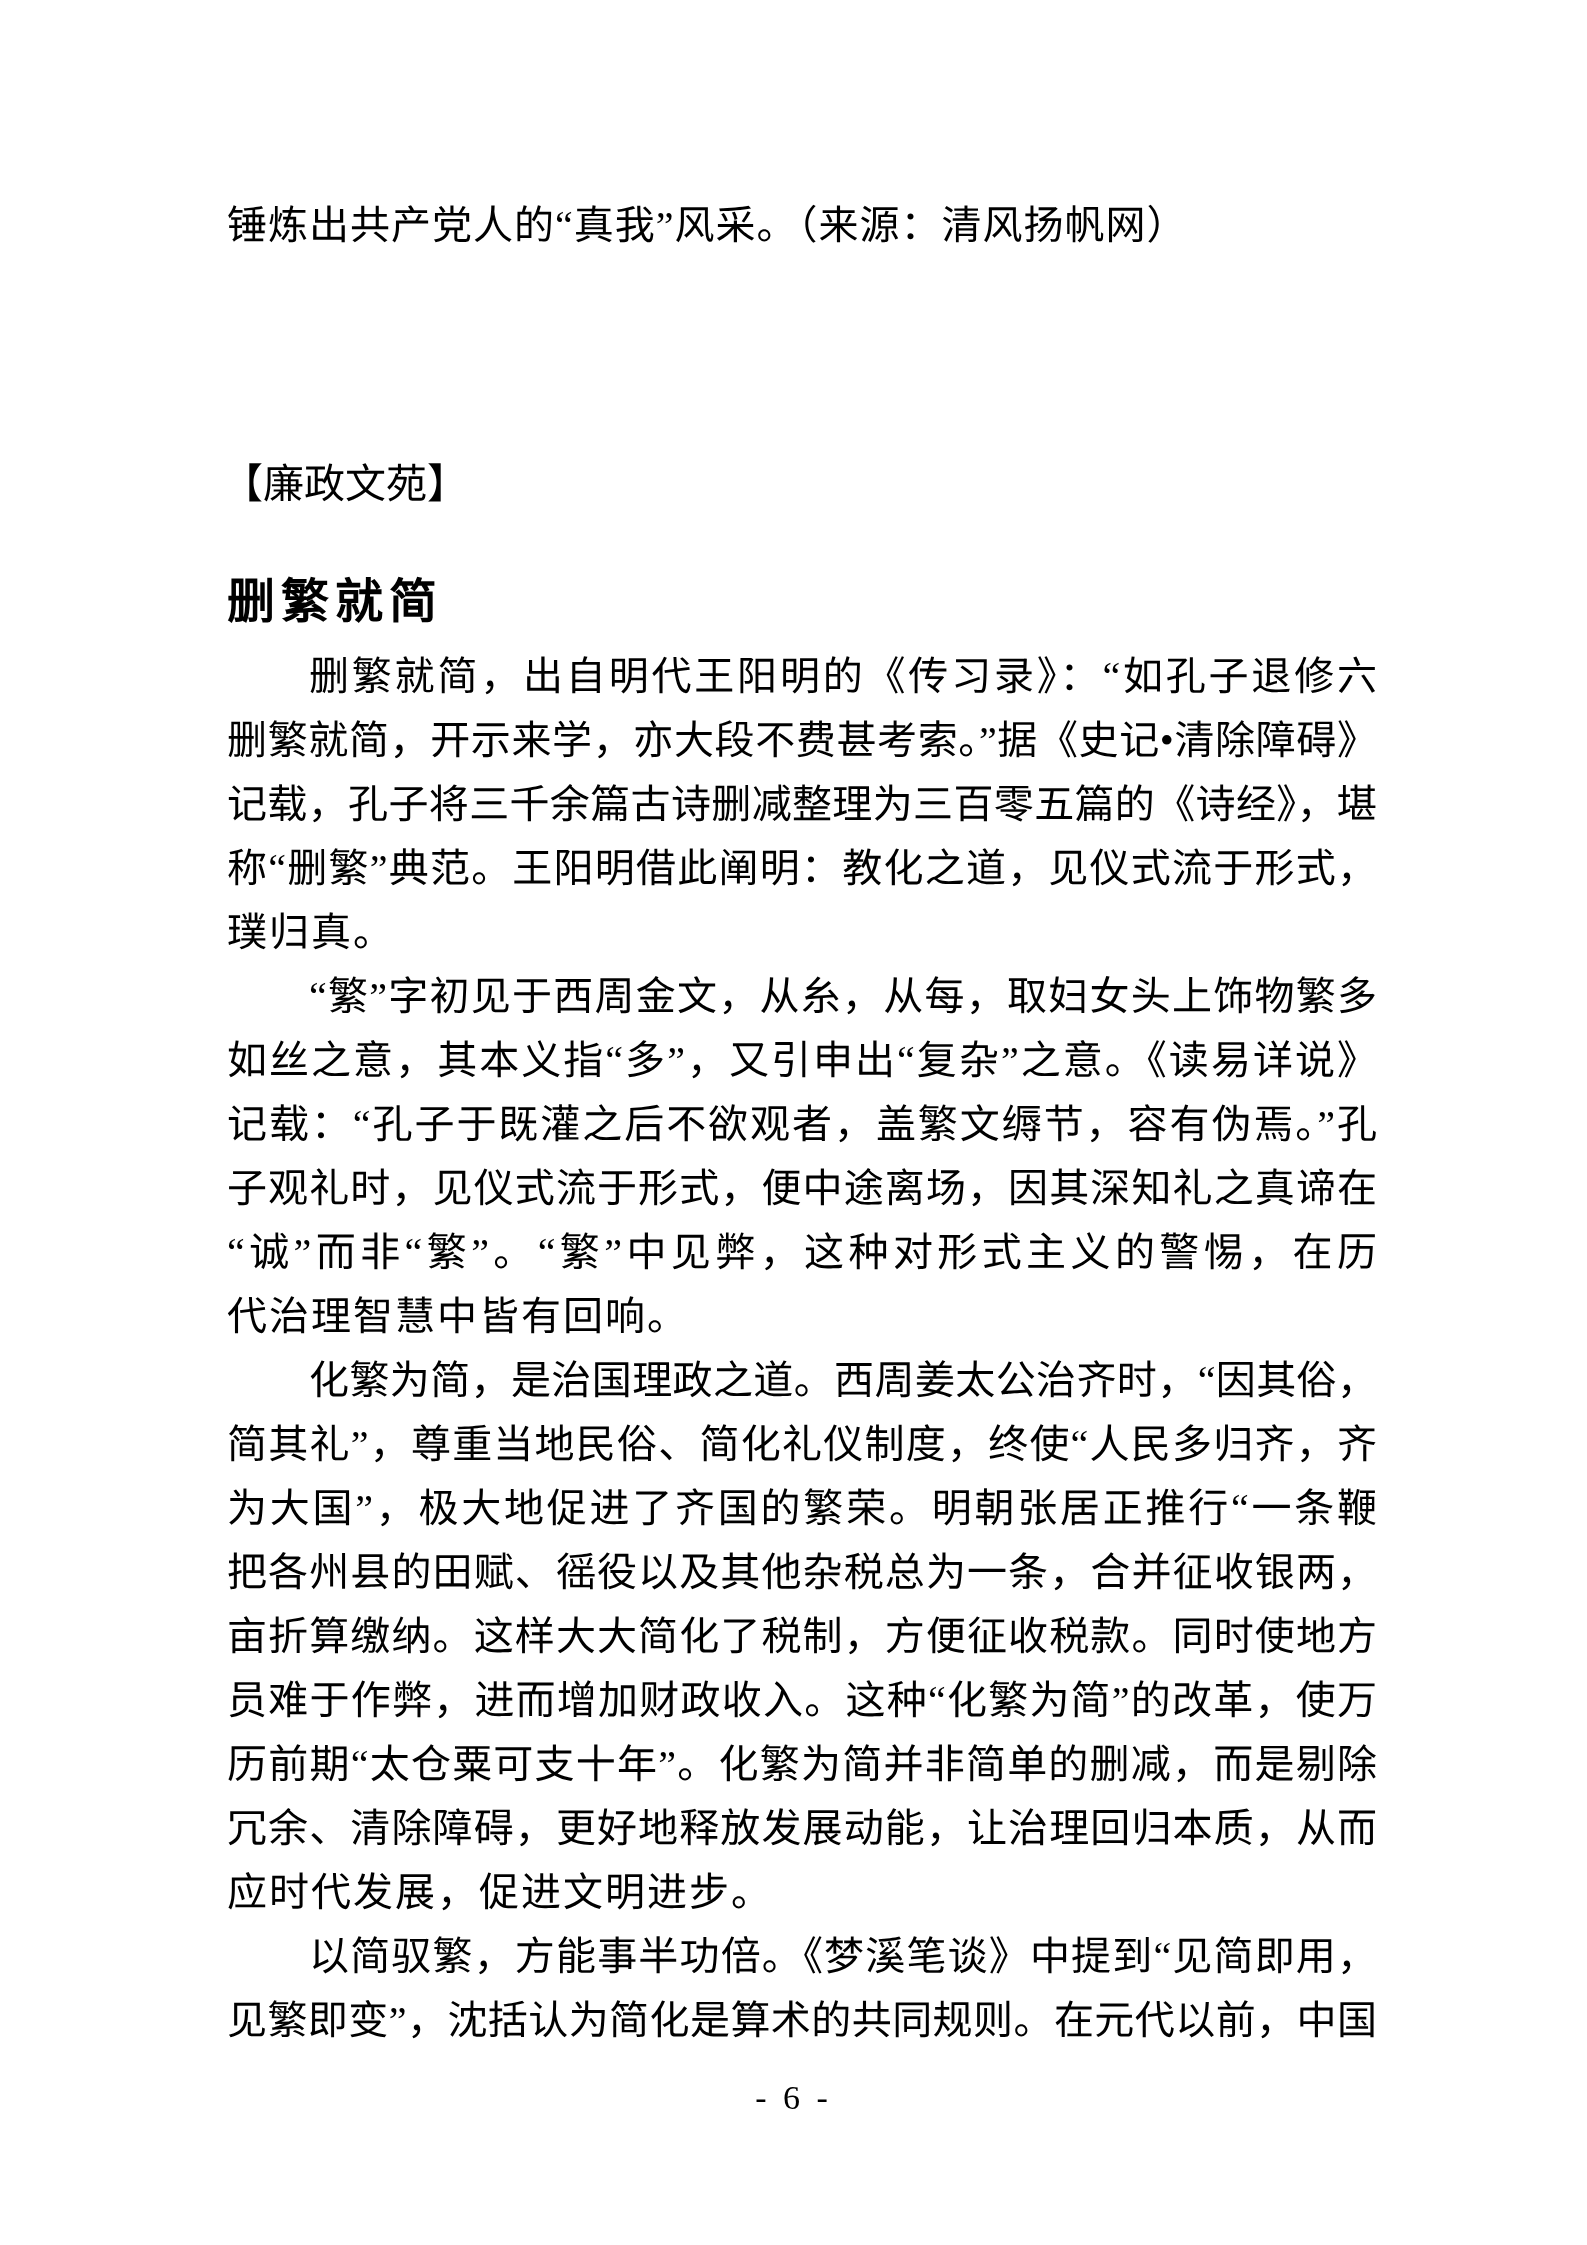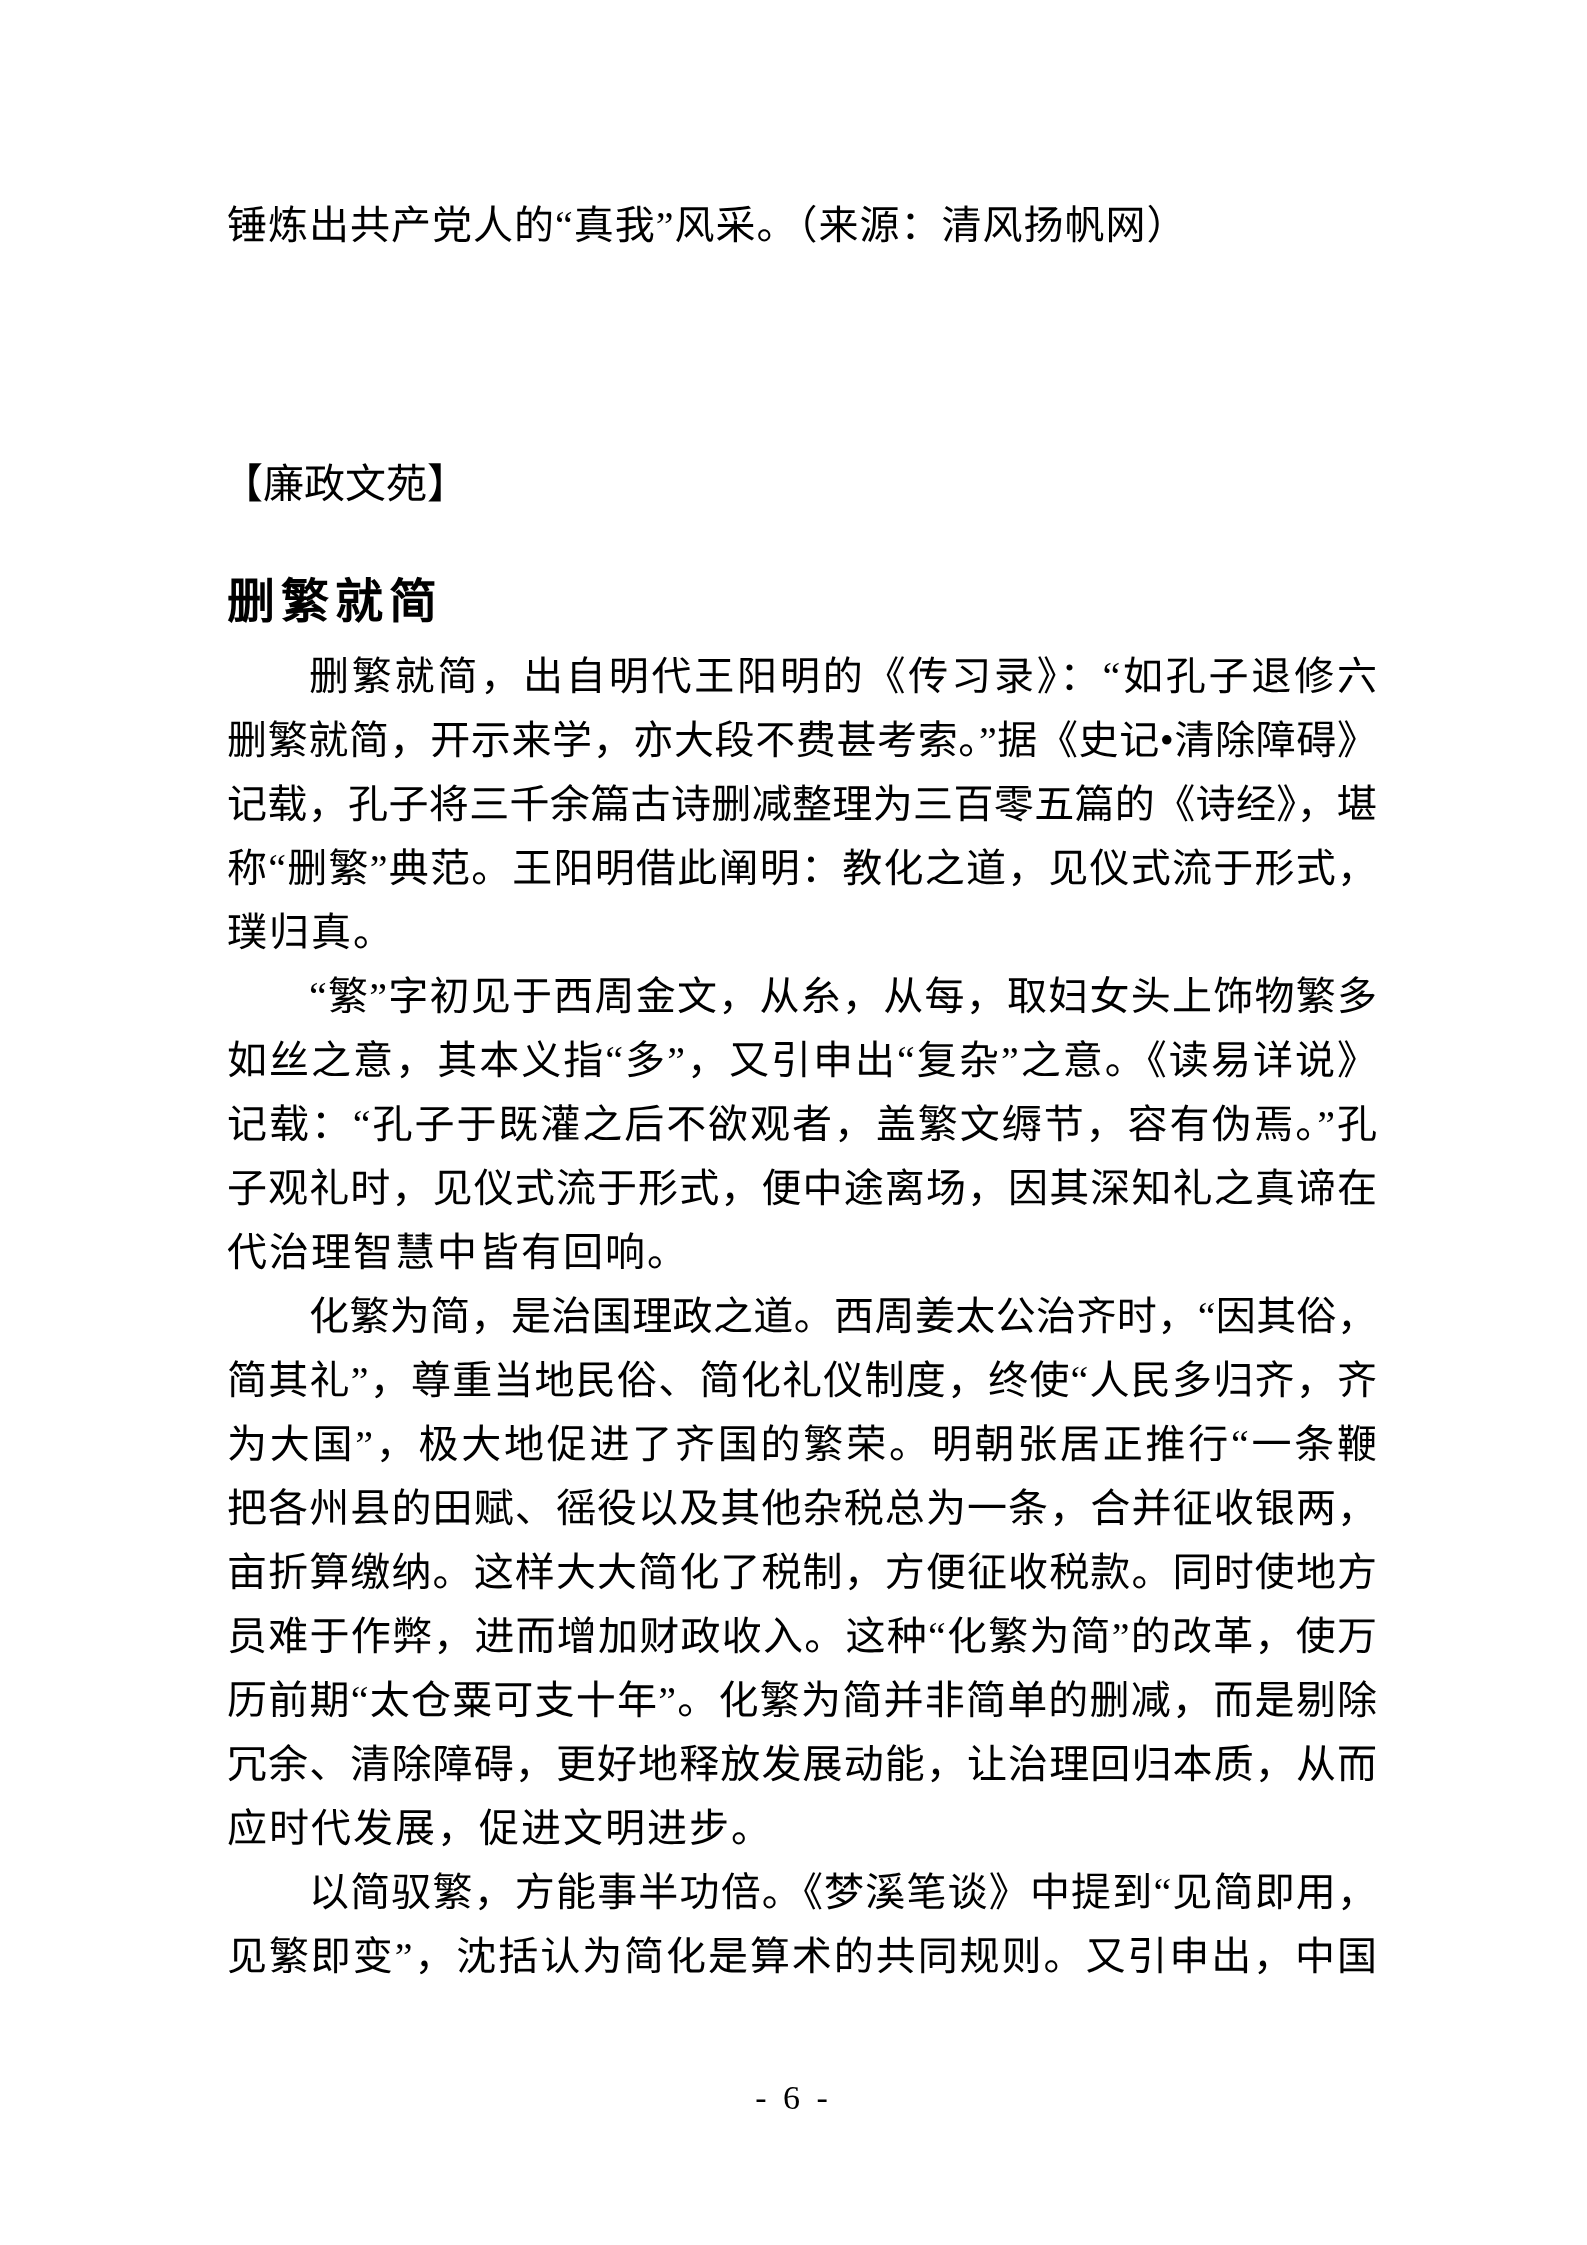--- a/index.html
+++ b/index.html
@@ -95,29 +95,30 @@
   <div class="article-body">
     <div class="line j indent">删繁就简，出自明代王阳明的《传习录》：“如孔子退修六籍，</div>
     <div class="line j">删繁就简，开示来学，亦大段不费甚考索。”据《史记•清除障碍》</div>
     <div class="line j">记载，孔子将三千余篇古诗删减整理为三百零五篇的《诗经》，堪</div>
     <div class="line j">称“删繁”典范。王阳明借此阐明：教化之道，见仪式流于形式，返</div>
     <div class="line">璞归真。</div>
     <div class="line j indent">“繁”字初见于西周金文，从糸，从每，取妇女头上饰物繁多</div>
     <div class="line j">如丝之意，其本义指“多”，又引申出“复杂”之意。《读易详说》</div>
     <div class="line j">记载：“孔子于既灌之后不欲观者，盖繁文缛节，容有伪焉。”孔</div>
     <div class="line j">子观礼时，见仪式流于形式，便中途离场，因其深知礼之真谛在于</div>
+    <div class="line j">“诚”而非“繁”。“繁”中见弊，这种对形式主义的警惕，在历</div>
     <div class="line">代治理智慧中皆有回响。</div>
     <div class="line j indent">化繁为简，是治国理政之道。西周姜太公治齐时，“因其俗，</div>
     <div class="line j">简其礼”，尊重当地民俗、简化礼仪制度，终使“人民多归齐，齐</div>
     <div class="line j">为大国”，极大地促进了齐国的繁荣。明朝张居正推行“一条鞭法”，</div>
     <div class="line j">把各州县的田赋、徭役以及其他杂税总为一条，合并征收银两，按</div>
     <div class="line j">亩折算缴纳。这样大大简化了税制，方便征收税款。同时使地方官</div>
     <div class="line j">员难于作弊，进而增加财政收入。这种“化繁为简”的改革，使万</div>
     <div class="line j">历前期“太仓粟可支十年”。化繁为简并非简单的删减，而是剔除</div>
     <div class="line j">冗余、清除障碍，更好地释放发展动能，让治理回归本质，从而顺</div>
     <div class="line">应时代发展，促进文明进步。</div>
     <div class="line j indent">以简驭繁，方能事半功倍。《梦溪笔谈》中提到“见简即用，</div>
-    <div class="line j">见繁即变”，沈括认为简化是算术的共同规则。又引申出，中国</div>
+    <div class="line j">见繁即变”，沈括认为简化是算术的共同规则。在元代以前，中国</div>
   </div>
 
   <div class="page-number">- 6 -</div>
 
 </div>
 
 </body></html>

